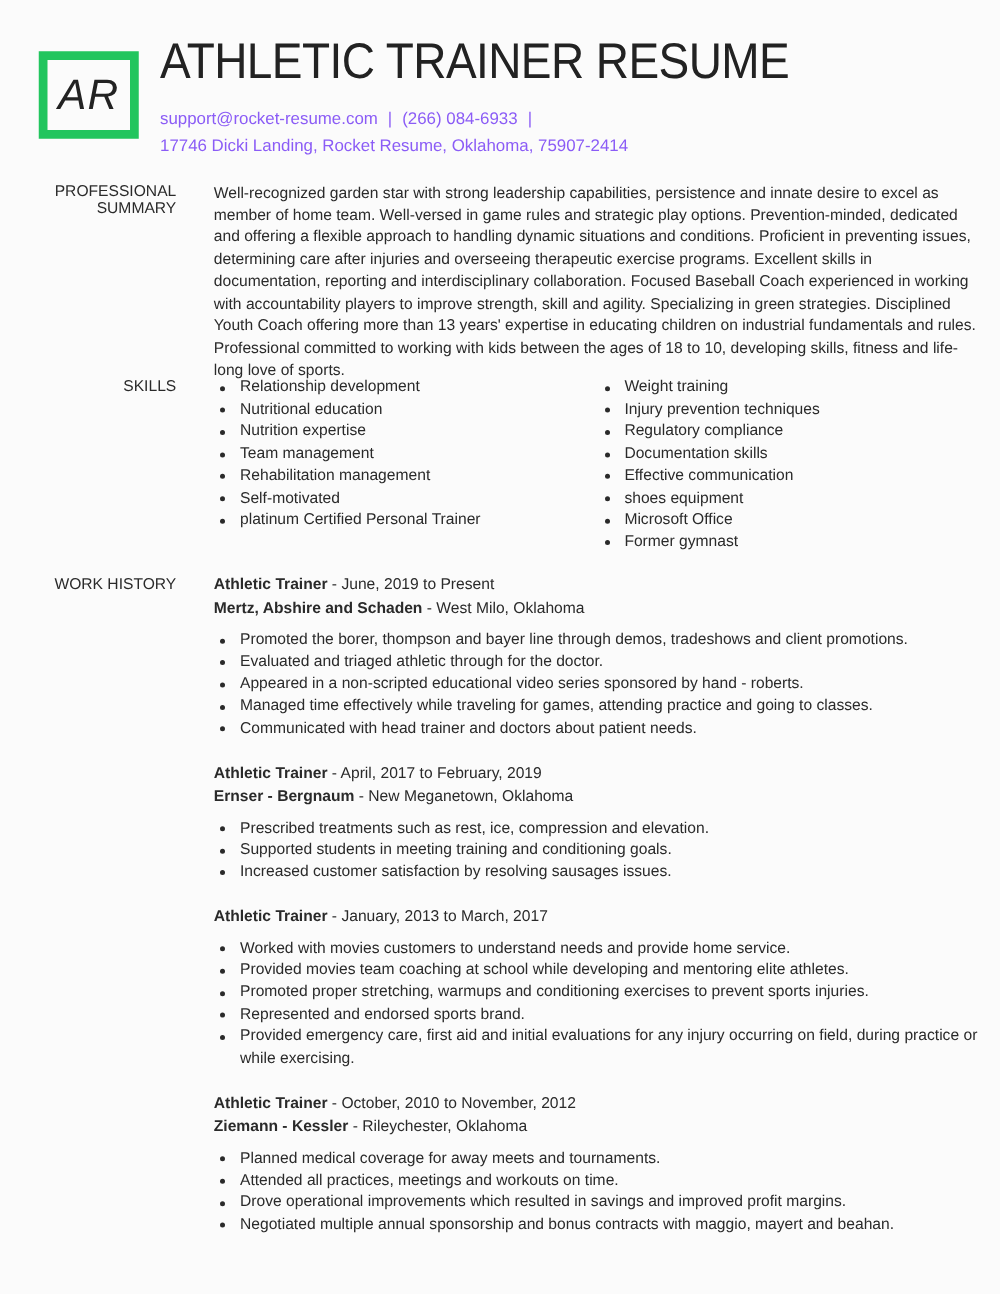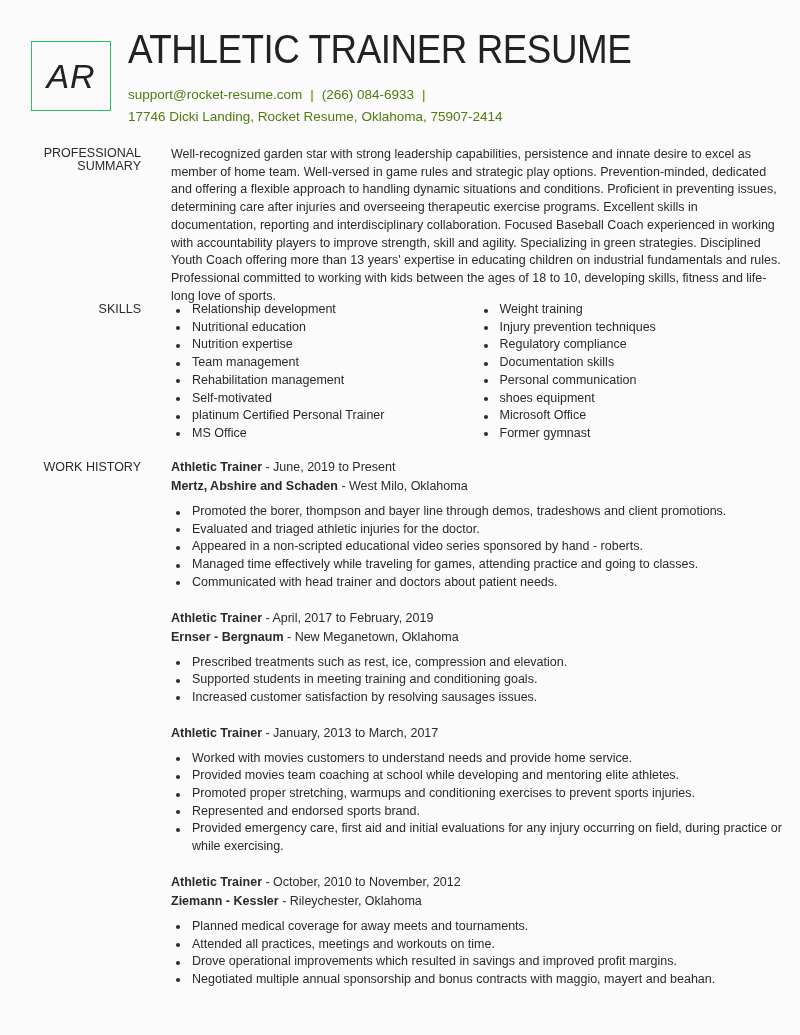--- a/index.html
+++ b/index.html
@@ -1,29 +1,29 @@
 <!DOCTYPE html>
 <html><head>
 <meta charset="utf-8">
 <style>
   * { box-sizing: border-box; margin: 0; padding: 0; }
   html, body { width: 800px; height: 1035px; background: #fbfbfb; overflow: hidden; }
   body { font-family: "Liberation Sans", sans-serif; color: #2a2a2a; position: relative; }
 
   .monogram {
     position: absolute; left: 31px; top: 41px; width: 80px; height: 70px;
-    border: 1px solid #22c55e; display: flex; align-items: center; justify-content: center;
+    border: 7px solid #22c55e; display: flex; align-items: center; justify-content: center;
   }
   .monogram span { font-size: 34px; font-style: italic; font-weight: 300; color: #222; letter-spacing: 1px; }
 
   .title {
     position: absolute; left: 128px; top: 27px; font-size: 40px; font-weight: 300;
     color: #222; letter-spacing: -0.5px; white-space: nowrap; transform: scaleX(0.92); transform-origin: left;
   }
-  .contact { position: absolute; left: 128px; top: 84px; font-size: 13.5px; color: #4d7c0f; line-height: 22px; }
+  .contact { position: absolute; left: 128px; top: 84px; font-size: 13.5px; color: #8b5cf6; line-height: 22px; }
   .contact .sep { margin: 0 8px; }
 
   .section { position: absolute; left: 0; width: 800px; }
   .sec-label {
     position: absolute; left: 20px; width: 121px; text-align: right; font-size: 12.5px; color: #2a2a2a;
     line-height: 13px; text-transform: uppercase;
   }
   .sec-body { position: absolute; left: 171px; width: 615px; font-size: 12.5px; line-height: 17.7px; color: #2a2a2a; }
 
   .skills { display: flex; }
@@ -64,44 +64,43 @@
   <div class="sec-label">SKILLS</div>
   <div class="sec-body skills" style="top:-2px;">
     <ul id="skills-left">
         <li>Relationship development</li>
         <li>Nutritional education</li>
         <li>Nutrition expertise</li>
         <li>Team management</li>
         <li>Rehabilitation management</li>
         <li>Self-motivated</li>
         <li>platinum Certified Personal Trainer</li>
-        <li>MS Office</li>
       </ul>
     <ul id="skills-right">
         <li>Weight training</li>
         <li>Injury prevention techniques</li>
         <li>Regulatory compliance</li>
         <li>Documentation skills</li>
-        <li>Personal communication</li>
+        <li>Effective communication</li>
         <li>shoes equipment</li>
         <li>Microsoft Office</li>
         <li>Former gymnast</li>
       </ul>
   </div>
 </div>
 
 <div class="section" style="top:461px;">
   <div class="sec-label">WORK HISTORY</div>
   <div class="sec-body" style="top:-3px;" id="jobs">
       <div class="job">
         <div class="job-line"><b>Athletic Trainer</b><span> - June, 2019 to Present</span></div>
         <div class="job-line"><b>Mertz, Abshire and Schaden</b><span> - West Milo, Oklahoma</span></div>
         <ul>
           <li>Promoted the borer, thompson and bayer line through demos, tradeshows and client promotions.</li>
-          <li>Evaluated and triaged athletic injuries for the doctor.</li>
+          <li>Evaluated and triaged athletic through for the doctor.</li>
           <li>Appeared in a non-scripted educational video series sponsored by hand - roberts.</li>
           <li>Managed time effectively while traveling for games, attending practice and going to classes.</li>
           <li>Communicated with head trainer and doctors about patient needs.</li>
         </ul>
       </div>
       <div class="job">
         <div class="job-line"><b>Athletic Trainer</b><span> - April, 2017 to February, 2019</span></div>
         <div class="job-line"><b>Ernser - Bergnaum</b><span> - New Meganetown, Oklahoma</span></div>
         <ul>
           <li>Prescribed treatments such as rest, ice, compression and elevation.</li>

